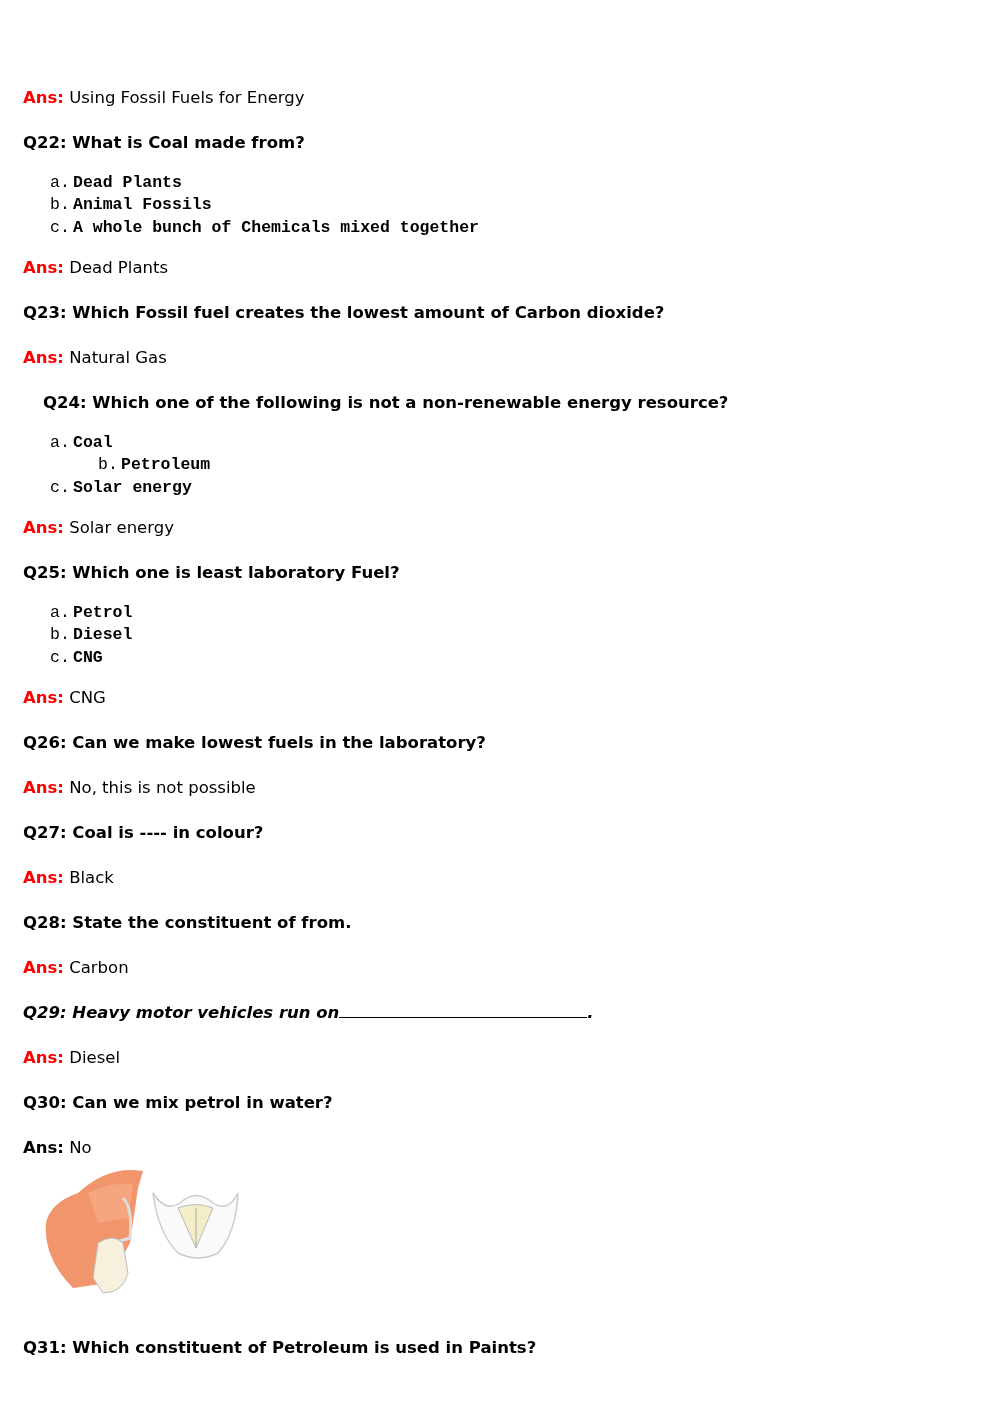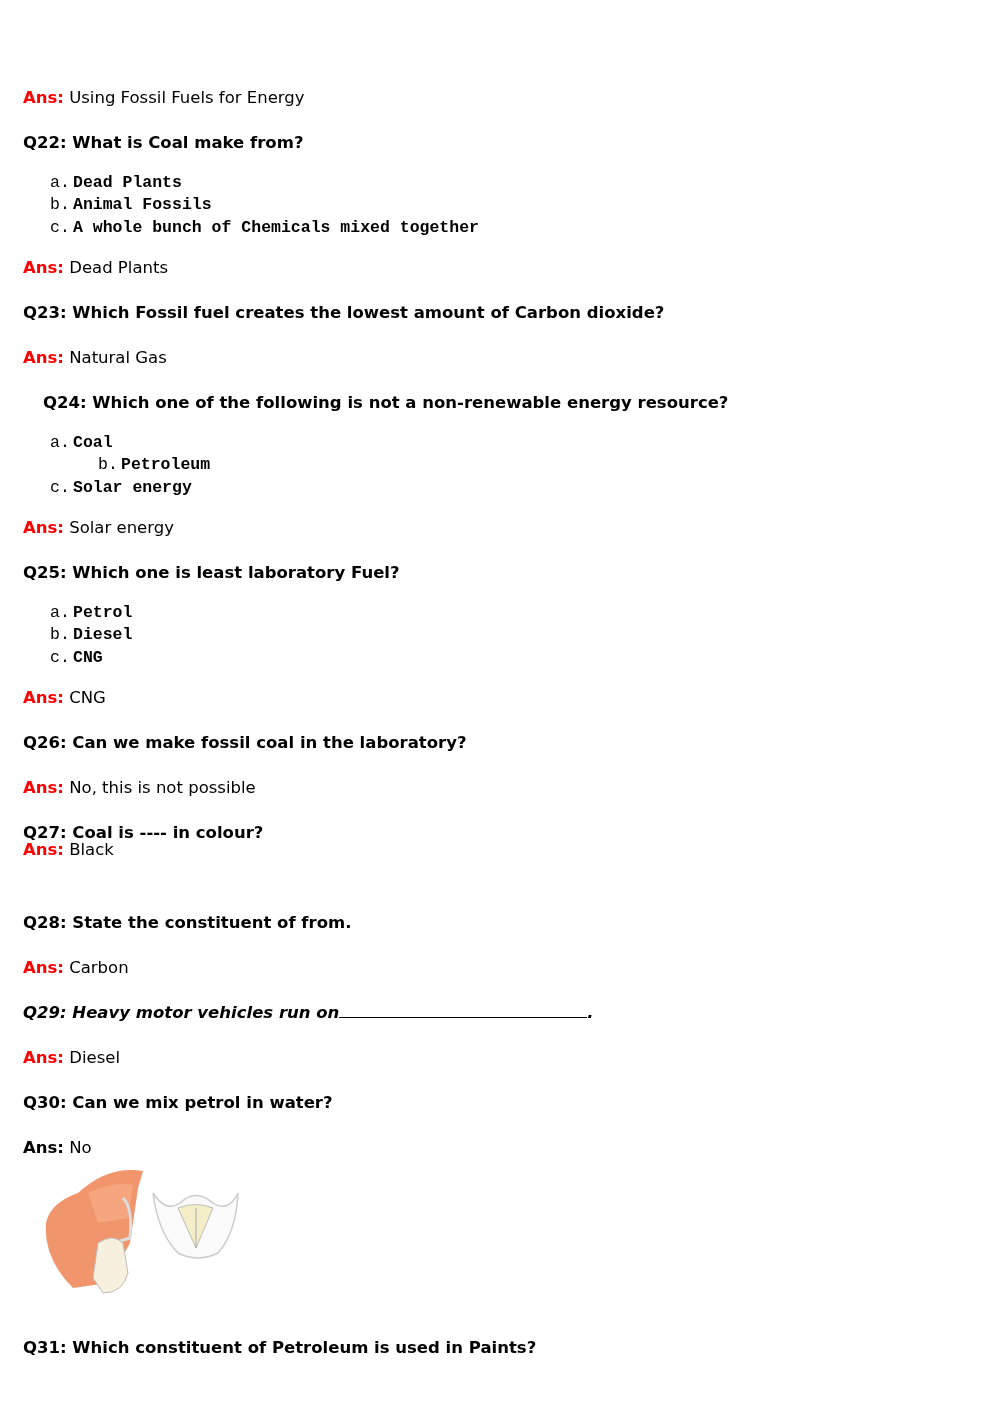--- a/index.html
+++ b/index.html
@@ -15,41 +15,41 @@
   .opt .letter { display: inline-block; width: 23px; text-align: left; font-weight: normal; }
   .opt .otext { font-weight: bold; }
   .blank { display: inline-block; width: 248px; border-bottom: 1.5px solid #000; height: 14px; vertical-align: baseline; }
   .figure { position: absolute; left: 38px; top: 1163px; width: 205px; height: 135px; }
 </style>
 </head>
 <body>
 
 <div id="doc">
     <div class="line" style="top: 88px;"><span class="ans-label red">Ans:</span> <span>Using Fossil Fuels for Energy</span></div>
-    <div class="line q" style="top: 133px;"><span>Q22: What is Coal make from?</span></div>
+    <div class="line q" style="top: 133px;"><span>Q22: What is Coal made from?</span></div>
     <div class="opt" style="top: 173px;"><span class="letter">a.</span><span class="otext">Dead Plants</span></div>
     <div class="opt" style="top: 195px;"><span class="letter">b.</span><span class="otext">Animal Fossils</span></div>
     <div class="opt" style="top: 218px;"><span class="letter">c.</span><span class="otext">A whole bunch of Chemicals mixed together</span></div>
     <div class="line" style="top: 258px;"><span class="ans-label red">Ans:</span> <span>Dead Plants</span></div>
     <div class="line q" style="top: 303px;"><span>Q23: Which Fossil fuel creates the lowest amount of Carbon dioxide?</span></div>
     <div class="line" style="top: 348px;"><span class="ans-label red">Ans:</span> <span>Natural Gas</span></div>
     <div class="line q" style="top: 393px; margin-left: 20px;"><span>Q24: Which one of the following is not a non-renewable energy resource?</span></div>
     <div class="opt" style="top: 433px;"><span class="letter">a.</span><span class="otext">Coal</span></div>
     <div class="opt" style="top: 455px; margin-left: 48px;"><span class="letter">b.</span><span class="otext">Petroleum</span></div>
     <div class="opt" style="top: 478px;"><span class="letter">c.</span><span class="otext">Solar energy</span></div>
     <div class="line" style="top: 518px;"><span class="ans-label red">Ans:</span> <span>Solar energy</span></div>
     <div class="line q" style="top: 563px;"><span>Q25: Which one is least laboratory Fuel?</span></div>
     <div class="opt" style="top: 603px;"><span class="letter">a.</span><span class="otext">Petrol</span></div>
     <div class="opt" style="top: 625px;"><span class="letter">b.</span><span class="otext">Diesel</span></div>
     <div class="opt" style="top: 648px;"><span class="letter">c.</span><span class="otext">CNG</span></div>
     <div class="line" style="top: 688px;"><span class="ans-label red">Ans:</span> <span>CNG</span></div>
-    <div class="line q" style="top: 733px;"><span>Q26: Can we make fossil coal in the laboratory?</span></div>
+    <div class="line q" style="top: 733px;"><span>Q26: Can we make lowest fuels in the laboratory?</span></div>
     <div class="line" style="top: 778px;"><span class="ans-label red">Ans:</span> <span>No, this is not possible</span></div>
     <div class="line q" style="top: 823px;"><span>Q27: Coal is ---- in colour?</span></div>
-    <div class="line" style="top: 840px;"><span class="ans-label red">Ans:</span> <span>Black</span></div>
+    <div class="line" style="top: 868px;"><span class="ans-label red">Ans:</span> <span>Black</span></div>
     <div class="line q" style="top: 913px;"><span>Q28: State the constituent of from.</span></div>
     <div class="line" style="top: 958px;"><span class="ans-label red">Ans:</span> <span>Carbon</span></div>
     <div class="line q" style="top: 1003px; font-style: italic;"><span>Q29: Heavy motor vehicles run on</span><span class="blank"></span><span>.</span></div>
     <div class="line" style="top: 1048px;"><span class="ans-label red">Ans:</span> <span>Diesel</span></div>
     <div class="line q" style="top: 1093px;"><span>Q30: Can we mix petrol in water?</span></div>
     <div class="line" style="top: 1138px;"><span class="ans-label">Ans:</span> <span>No</span></div>
     <div class="line q" style="top: 1338px;"><span>Q31: Which constituent of Petroleum is used in Paints?</span></div>
   </div>
 
 <svg class="figure" viewBox="0 0 205 135">

